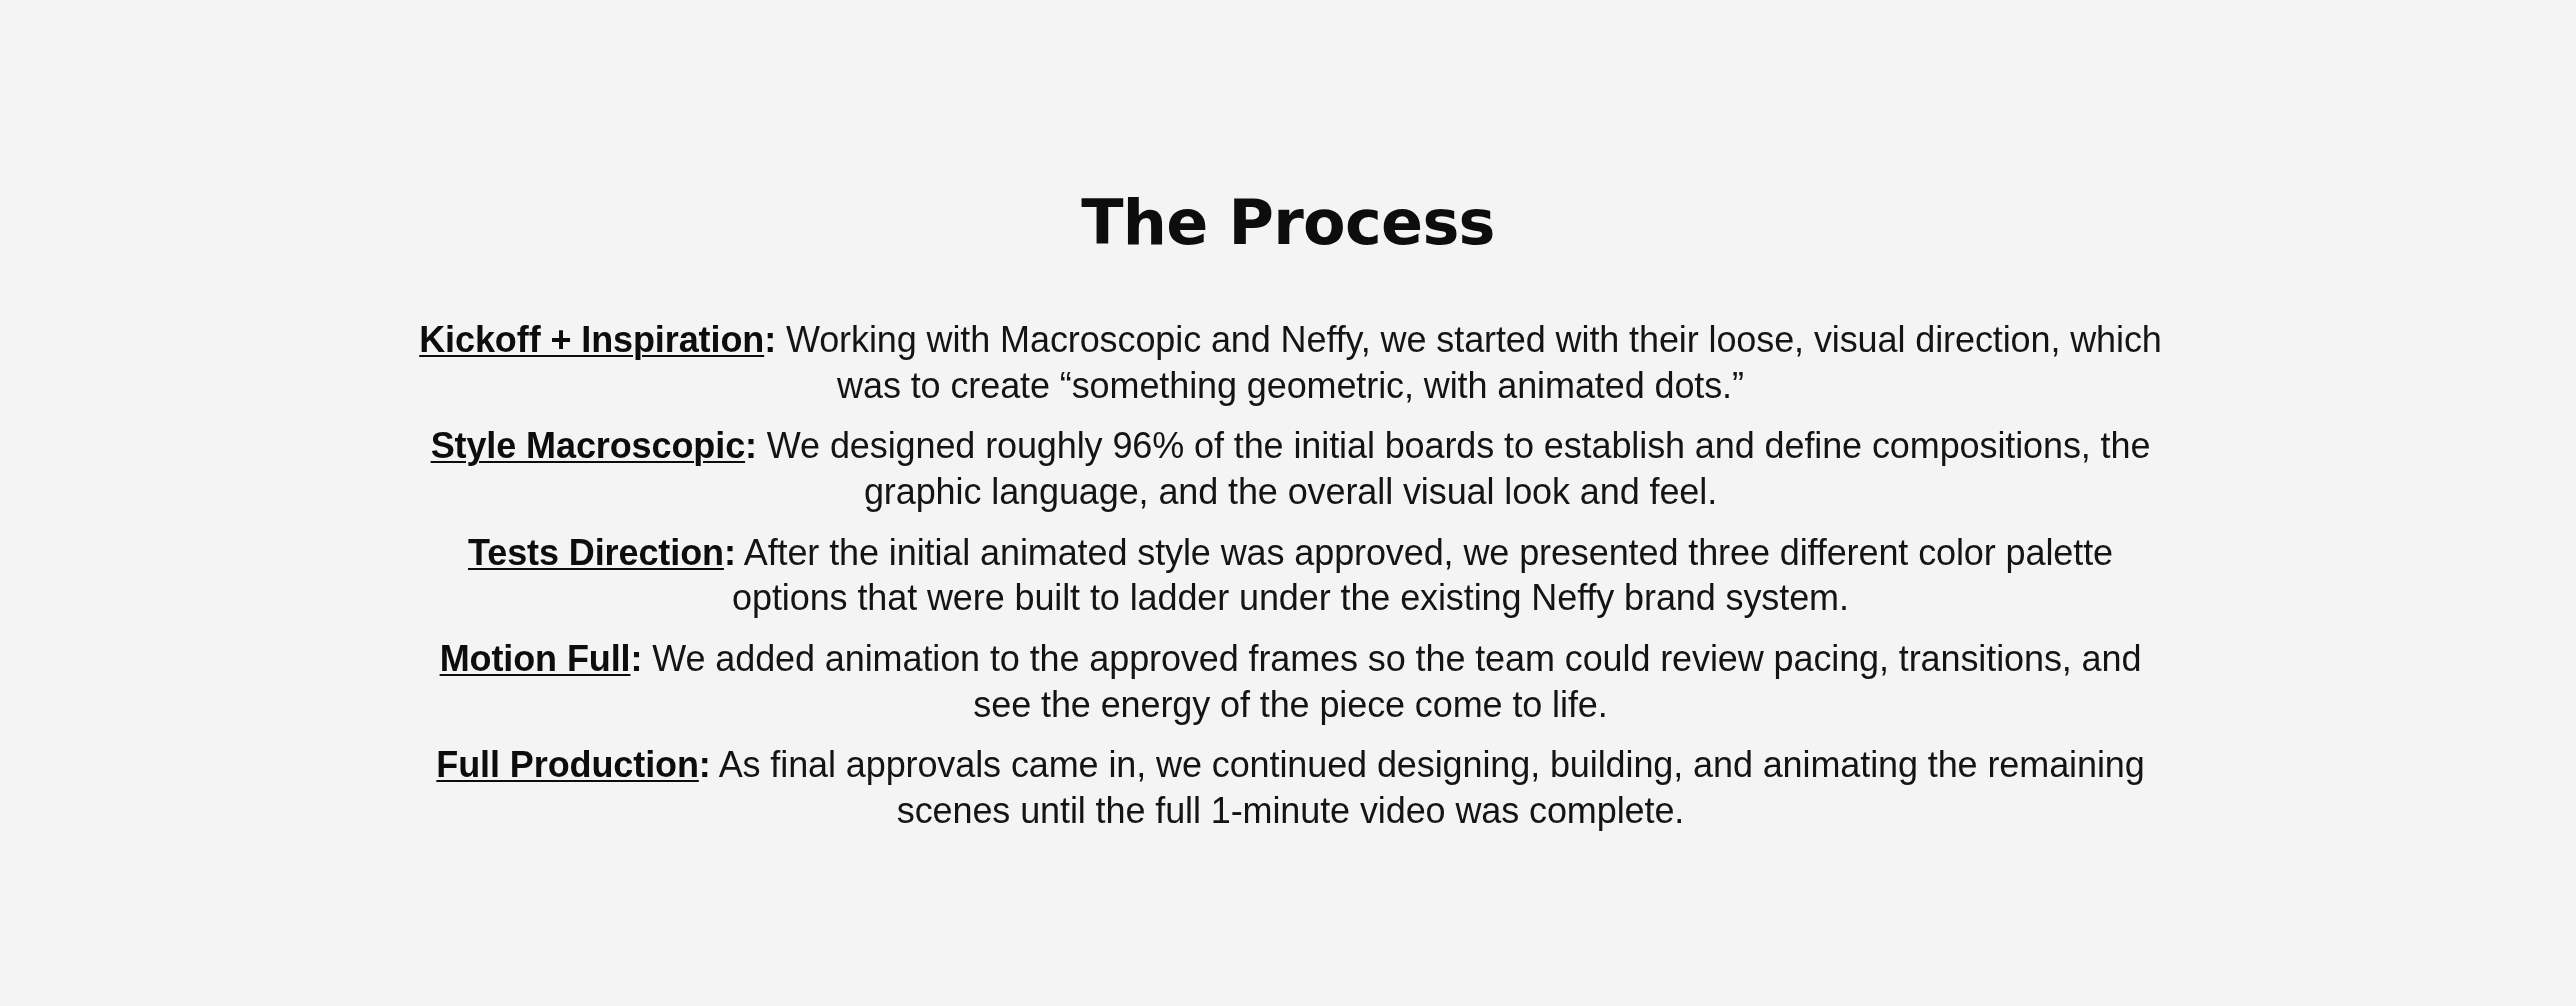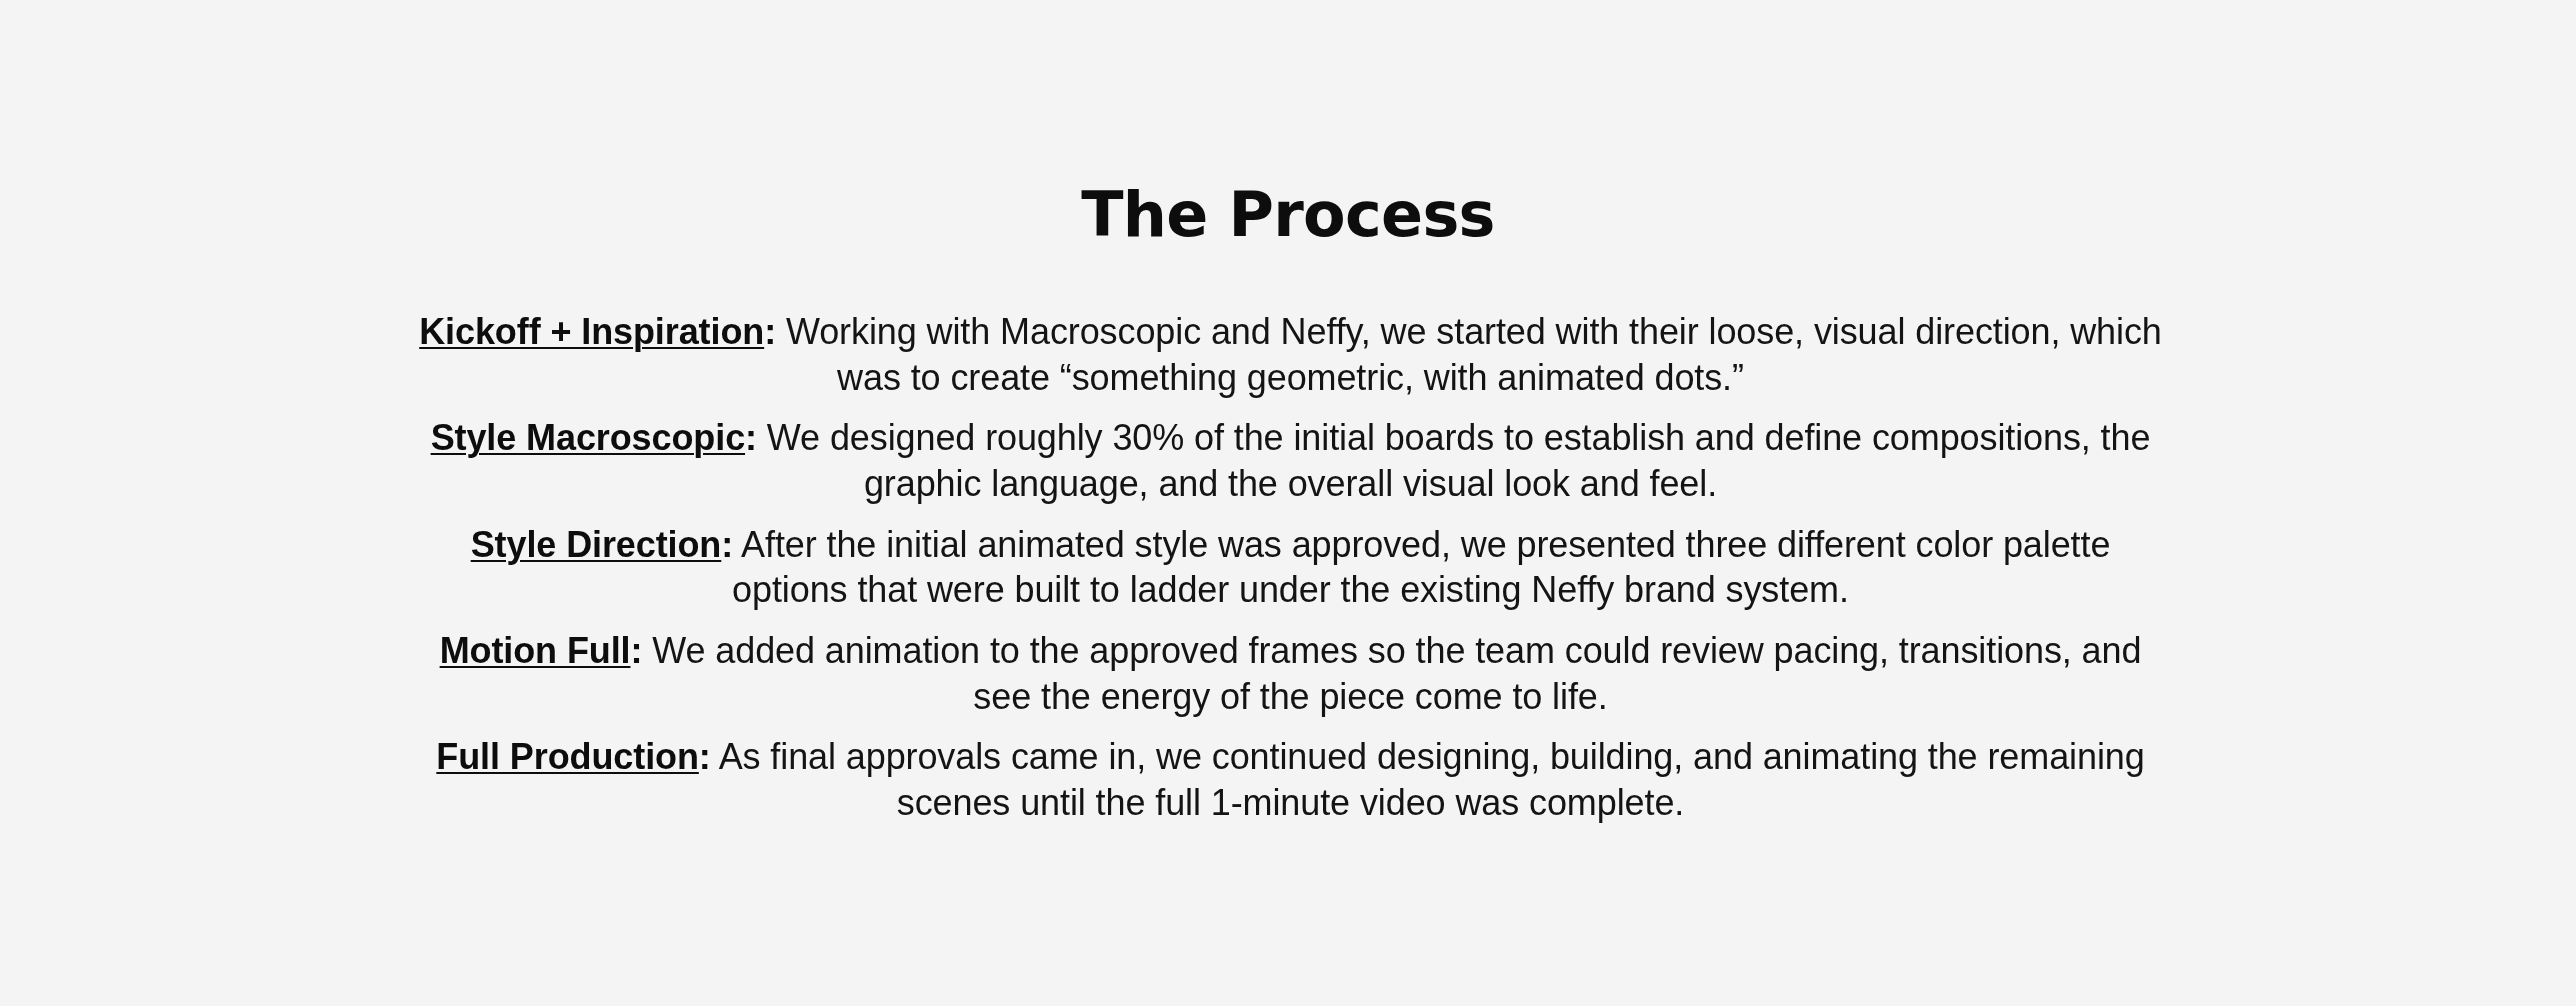--- a/index.html
+++ b/index.html
@@ -19,21 +19,21 @@
     position: relative;
     width: 2576px;
     height: 1006px;
     background: #f4f4f4;
     box-sizing: border-box;
   }
 
   .content {
     position: absolute;
     left: 0;
-    top: 0;
+    top: 8px;
     width: 100%;
   }
 
   .page-title {
     text-align: center;
     font-size: 62px;
     font-weight: 800;
     letter-spacing: -0.7px;
     color: #0d0d0d;
     margin: 0;
@@ -92,25 +92,25 @@
 
     <ul class="process-list">
 
       <li class="process-item">
         <span class="item-label">Kickoff + Inspiration</span><span class="item-colon">:</span>
         <span class="item-text">Working with Macroscopic and Neffy, we started with their loose, visual direction, which was to create “something geometric, with animated dots.”</span>
       </li>
 
       <li class="process-item">
         <span class="item-label">Style Macroscopic</span><span class="item-colon">:</span>
-        <span class="item-text">We designed roughly 30% of the initial boards to establish and define compositions, the graphic language, and the overall visual look and feel.</span>
+        <span class="item-text">We designed roughly 96% of the initial boards to establish and define compositions, the graphic language, and the overall visual look and feel.</span>
       </li>
 
       <li class="process-item">
-        <span class="item-label">Style Direction</span><span class="item-colon">:</span>
+        <span class="item-label">Tests Direction</span><span class="item-colon">:</span>
         <span class="item-text">After the initial animated style was approved, we presented three different color palette options that were built to ladder under the existing Neffy brand system.</span>
       </li>
 
       <li class="process-item">
         <span class="item-label">Motion Full</span><span class="item-colon">:</span>
         <span class="item-text">We added animation to the approved frames so the team could review pacing, transitions, and see the energy of the piece come to life.</span>
       </li>
 
       <li class="process-item">
         <span class="item-label">Full Production</span><span class="item-colon">:</span>

